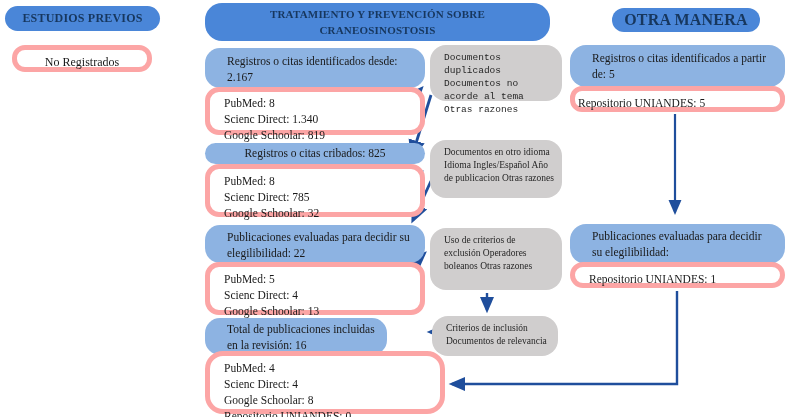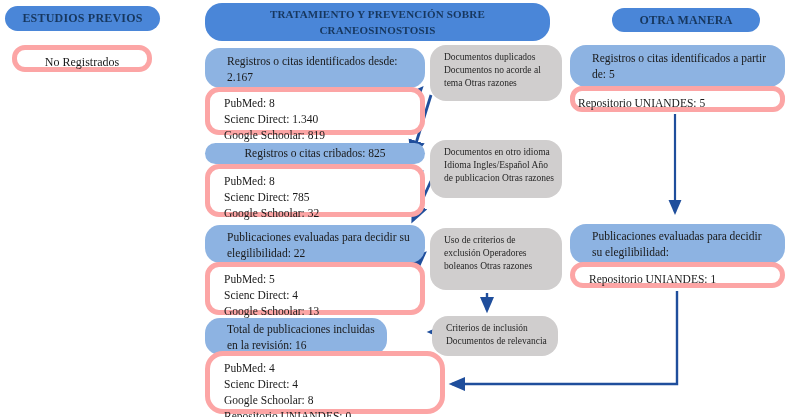--- a/index.html
+++ b/index.html
@@ -87,21 +87,21 @@
 
     <line x1="675" y1="114" x2="675" y2="212" stroke="var(--arrow-blue,#1f4e9c)" stroke-width="2.2" marker-end="url(#ah)"></line>
 
     <path d="M677,291 L677,384 L452,384" fill="none" stroke="var(--arrow-blue,#1f4e9c)" stroke-width="2.4" marker-end="url(#ah)"></path>
   </svg>
 
   <div class="pill" style="left:5px;top:6px;width:155px;height:25px;border-radius:13px;font-size:12px;">ESTUDIOS PREVIOS</div>
 
   <div class="pill" style="left:205px;top:3px;width:345px;height:38px;border-radius:17px;font-size:11px;line-height:16px;padding:0 42px;">TRATAMIENTO Y PREVENCIÓN SOBRE CRANEOSINOSTOSIS</div>
 
-  <div class="pill" style="left:612px;top:8px;width:148px;height:24px;border-radius:12px;font-size:12px;">OTRA MANERA</div>
+  <div class="pill" style="left:612px;top:8px;width:148px;height:24px;border-radius:12px;font-size:16px;">OTRA MANERA</div>
 
   <div class="white-box" style="left:12px;top:45px;width:140px;height:27px;border-radius:13px;text-align:center;line-height:25px;font-size:12px;">No Registrados</div>
 
   <div class="blue-box" style="left:205px;top:48px;width:220px;height:40px;border-radius:15px;padding:5px 12px 0 22px;">Registros o citas identificados desde: 2.167</div>
   <div class="white-box" style="left:205px;top:87px;width:220px;height:48px;border-radius:14px;padding:3px 8px 0 14px;">
     <div class="line">PubMed: 8</div>
     <div class="line">Scienc Direct: 1.340</div>
     <div class="line">Google Schoolar: 819</div>
   </div>
 
@@ -120,21 +120,21 @@
   </div>
 
   <div class="blue-box" style="left:205px;top:318px;width:182px;height:37px;border-radius:15px;padding:3px 12px 0 22px;">Total de publicaciones incluidas en la revisión: 16</div>
   <div class="white-box" style="left:205px;top:351px;width:240px;height:63px;border-radius:18px;padding:4px 8px 0 14px;">
     <div class="line">PubMed: 4</div>
     <div class="line">Scienc Direct: 4</div>
     <div class="line">Google Schoolar: 8</div>
     <div class="line">Repositorio UNIANDES: 0</div>
   </div>
 
-  <div class="note-box" style="left:430px;top:45px;width:132px;height:56px;">Documentos duplicados Documentos no acorde al tema Otras razones</div>
+  <div class="note-box" style="left:430px;top:45px;width:132px;height:56px;font-family:Liberation Mono, monospace;">Documentos duplicados Documentos no acorde al tema Otras razones</div>
   <div class="note-box" style="left:430px;top:140px;width:132px;height:58px;">Documentos en otro idioma Idioma Ingles/Español Año de publicacion Otras razones</div>
   <div class="note-box" style="left:430px;top:228px;width:132px;height:62px;">Uso de criterios de exclusión Operadores boleanos Otras razones</div>
   <div class="note-box" style="left:432px;top:316px;width:126px;height:40px;">Criterios de inclusión Documentos de relevancia</div>
 
   <div class="blue-box" style="left:570px;top:45px;width:215px;height:42px;border-radius:16px;padding:5px 12px 0 22px;">Registros o citas identificados a partir de: 5</div>
   <div class="white-box" style="left:570px;top:86px;width:215px;height:26px;border-radius:12px;line-height:24px;padding-left:3px;">Repositorio UNIANDES: 5</div>
 
   <div class="blue-box" style="left:570px;top:224px;width:215px;height:40px;border-radius:16px;padding:4px 12px 0 22px;">Publicaciones evaluadas para decidir su elegilibilidad:</div>
   <div class="white-box" style="left:570px;top:262px;width:215px;height:26px;border-radius:13px;line-height:24px;padding-left:14px;">Repositorio UNIANDES: 1</div>
 

